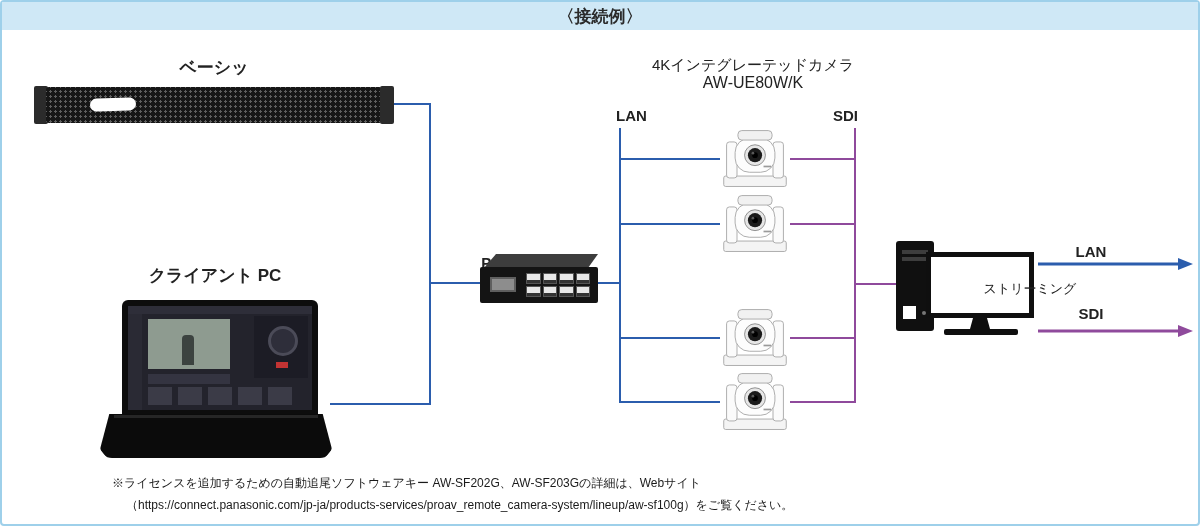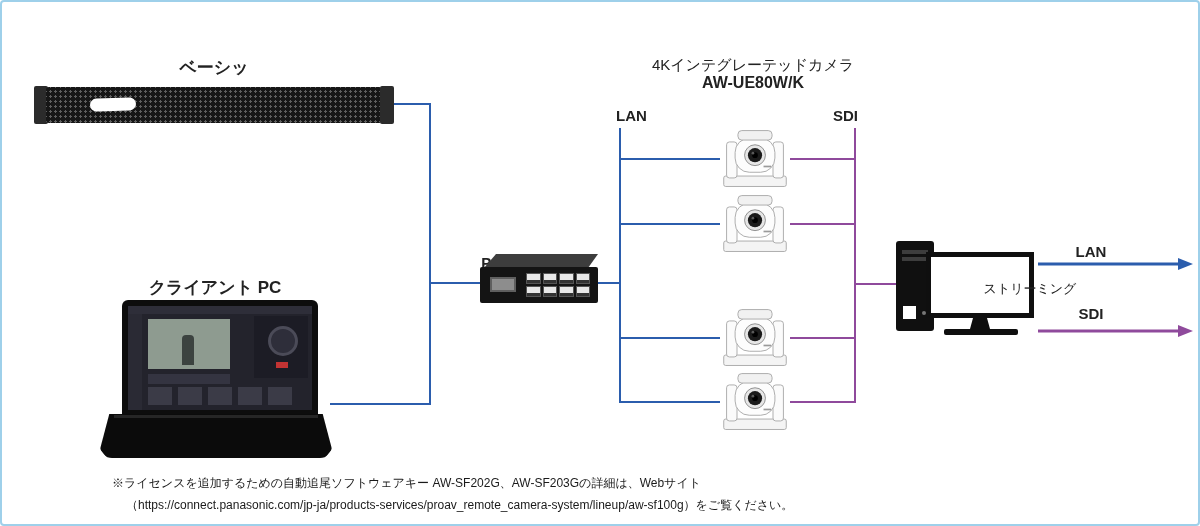--- a/index.html
+++ b/index.html
@@ -97,20 +97,23 @@
   
   .footnote { position:absolute; left:112px; top:472px; font-size:12px; line-height:22px; color:#1a1a1a; }
   .fn2 { padding-left:14px; }
 </style>
 </head>
 <body>
 
 <div id="stage">
   <div class="frame"></div>
 
+  <div class="header-band">
+    <span>〈接続例〉</span>
+  </div>
 
   <div class="hline lan" style="left:392px;top:103px;width:39px"></div>
   <div class="vline lan" style="left:429px;top:103px;height:302px"></div>
   <div class="hline lan" style="left:330px;top:403px;width:101px"></div>
   <div class="hline lan" style="left:429px;top:282px;width:53px"></div>
   <div class="hline lan" style="left:598px;top:282px;width:23px"></div>
   <div class="vline lan" style="left:619px;top:128px;height:275px"></div>
   <div class="hline lan" style="left:619px;top:158px;width:101px"></div>
   <div class="hline lan" style="left:619px;top:223px;width:101px"></div>
   <div class="hline lan" style="left:619px;top:337px;width:101px"></div>
@@ -126,21 +129,21 @@
   <div class="label bold17 centered" style="left:214px;top:56px">ベーシッ</div>
   <div class="server">
     <div class="server-ear left"></div>
     <div class="server-body">
       <div class="server-slot"></div>
     </div>
     <div class="server-ear right"></div>
   </div>
 
 
-  <div class="label bold17 centered" style="left:215px;top:276px">クライアント PC</div>
+  <div class="label bold17 centered" style="left:215px;top:264px">クライアント PC</div>
   <div class="laptop">
     <div class="lt-screen">
       <div class="lt-ui">
         <div class="ui-top"></div>
         <div class="ui-left"></div>
         <div class="ui-preview">
           <div class="ui-person"></div>
         </div>
         <div class="ui-mid"></div>
         <div class="ui-panel"></div>
@@ -165,21 +168,21 @@
           <i class="port"></i>
           <i class="port"></i>
           <i class="port"></i>
           <i class="port"></i>
           <i class="port"></i>
       </div>
     </div>
   </div>
 
   <div class="label centered" style="left:753px;top:56px;font-size:15px">4Kインテグレーテッドカメラ</div>
-  <div class="label centered" style="left:753px;top:74px;font-size:16px;font-weight:bold">AW-UE80W/K</div>
+  <div class="label centered" style="left:753px;top:74px;font-size:16px;font-weight:normal">AW-UE80W/K</div>
   <div class="label bold15" style="left:616px;top:107px">LAN</div>
   <div class="label bold15" style="left:833px;top:107px">SDI</div>
 
   <div class="camera" style="top:128px">
     <svg width="72" height="62" viewBox="0 0 76 64">
       <rect x="5" y="50" width="66" height="11" rx="2" fill="#f4f4f4" stroke="#a9a9a9"></rect>
       <rect x="8" y="14" width="11" height="38" rx="3" fill="#fbfbfb" stroke="#aaaaaa"></rect>
       <rect x="57" y="14" width="11" height="38" rx="3" fill="#fbfbfb" stroke="#aaaaaa"></rect>
       <rect x="17" y="10" width="42" height="36" rx="15" fill="#fdfdfd" stroke="#a9a9a9"></rect>
       <rect x="20" y="2" width="36" height="10" rx="4" fill="#f1f1f1" stroke="#a9a9a9"></rect>

